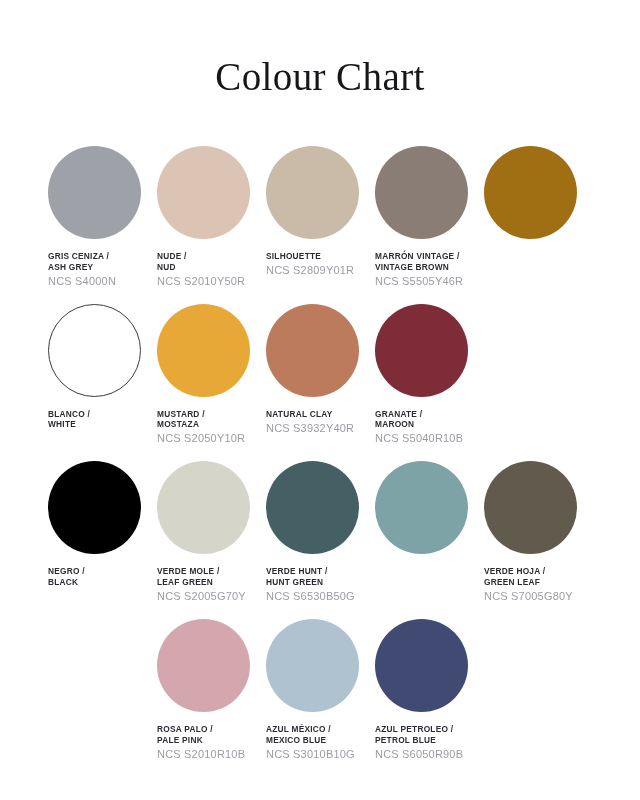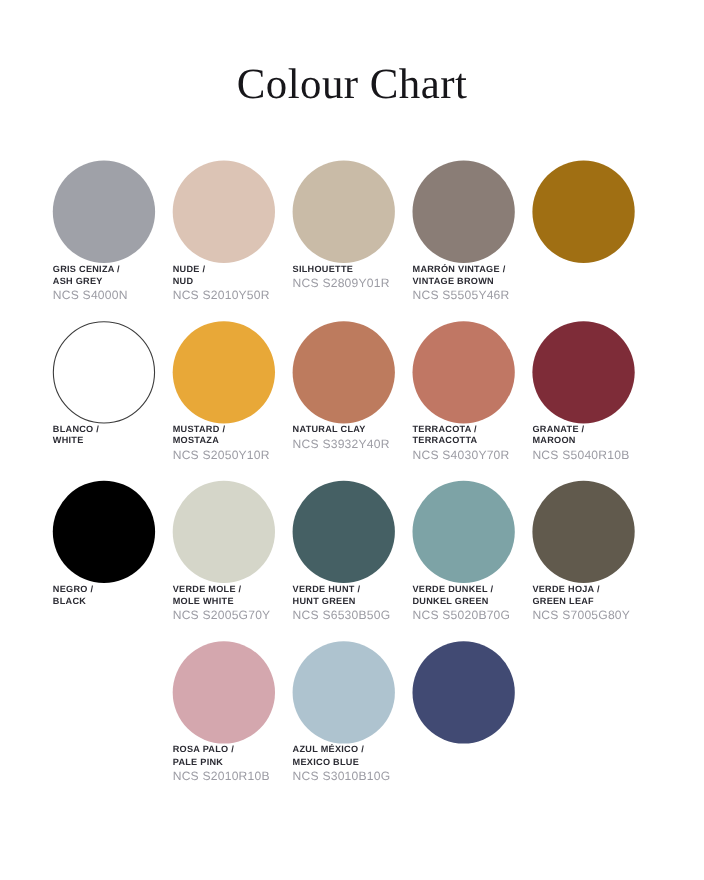--- a/index.html
+++ b/index.html
@@ -64,20 +64,21 @@
     border-radius: 50%;
     display: block;
   }
 
   .swatch-circle.outlined {
     border: 1px solid #3c3c3c;
     background: #ffffff;
   }
 
   .swatch-label {
+    margin-top: 12px;
     line-height: 1.28;
     width: 104px;
   }
 
   .swatch-label.centered {
     width: 93px;
   }
 
   .name-line {
     font-size: 8.3px;
@@ -159,67 +160,54 @@
           </div>
         </div>
         <div class="swatch-cell">
           <div class="swatch-circle" style="background: rgb(189, 123, 94);"></div>
           <div class="swatch-label">
             <div class="name-line">NATURAL CLAY</div>
             <div class="ncs-line">NCS S3932Y40R</div>
           </div>
         </div>
         <div class="swatch-cell">
-          <div class="swatch-circle" style="background: rgb(192, 119, 100);"></div>
-          <div class="swatch-label">
-            <div class="name-line">TERRACOTA /</div>
-            <div class="name-line">TERRACOTTA</div>
-            <div class="ncs-line">NCS S4030Y70R</div>
-          </div>
-        </div>
-        <div class="swatch-cell">
           <div class="swatch-circle" style="background: rgb(126, 44, 56);"></div>
           <div class="swatch-label">
             <div class="name-line">GRANATE /</div>
             <div class="name-line">MAROON</div>
             <div class="ncs-line">NCS S5040R10B</div>
           </div>
         </div>
       </div>
       <div class="swatch-row">
         <div class="swatch-cell">
           <div class="swatch-circle" style="background: rgb(0, 0, 0);"></div>
           <div class="swatch-label centered">
             <div class="name-line">NEGRO /</div>
             <div class="name-line">BLACK</div>
           </div>
         </div>
         <div class="swatch-cell">
           <div class="swatch-circle" style="background: rgb(213, 214, 201);"></div>
           <div class="swatch-label">
             <div class="name-line">VERDE MOLE /</div>
-            <div class="name-line">MOLE WHITE</div>
+            <div class="name-line">LEAF GREEN</div>
             <div class="ncs-line">NCS S2005G70Y</div>
           </div>
         </div>
         <div class="swatch-cell">
           <div class="swatch-circle" style="background: rgb(69, 96, 100);"></div>
           <div class="swatch-label">
             <div class="name-line">VERDE HUNT /</div>
             <div class="name-line">HUNT GREEN</div>
             <div class="ncs-line">NCS S6530B50G</div>
           </div>
         </div>
         <div class="swatch-cell">
           <div class="swatch-circle" style="background: rgb(125, 163, 166);"></div>
-          <div class="swatch-label">
-            <div class="name-line">VERDE DUNKEL /</div>
-            <div class="name-line">DUNKEL GREEN</div>
-            <div class="ncs-line">NCS S5020B70G</div>
-          </div>
         </div>
         <div class="swatch-cell">
           <div class="swatch-circle" style="background: rgb(97, 90, 77);"></div>
           <div class="swatch-label">
             <div class="name-line">VERDE HOJA /</div>
             <div class="name-line">GREEN LEAF</div>
             <div class="ncs-line">NCS S7005G80Y</div>
           </div>
         </div>
       </div>
@@ -236,18 +224,23 @@
         <div class="swatch-cell">
           <div class="swatch-circle" style="background: rgb(174, 195, 207);"></div>
           <div class="swatch-label">
             <div class="name-line">AZUL MÉXICO /</div>
             <div class="name-line">MEXICO BLUE</div>
             <div class="ncs-line">NCS S3010B10G</div>
           </div>
         </div>
         <div class="swatch-cell">
           <div class="swatch-circle" style="background: rgb(65, 74, 115);"></div>
+          <div class="swatch-label">
+            <div class="name-line">AZUL PETROLEO /</div>
+            <div class="name-line">PETROL BLUE</div>
+            <div class="ncs-line">NCS S6050R90B</div>
+          </div>
         </div>
         <div class="swatch-cell spacer"></div>
       </div>
     </div>
 
 </div>
 
 </body></html>

